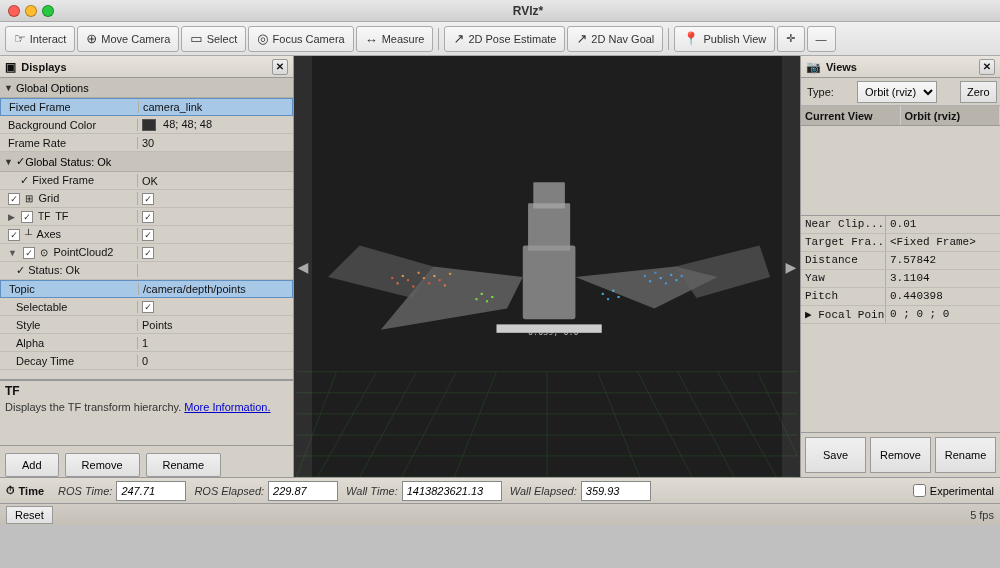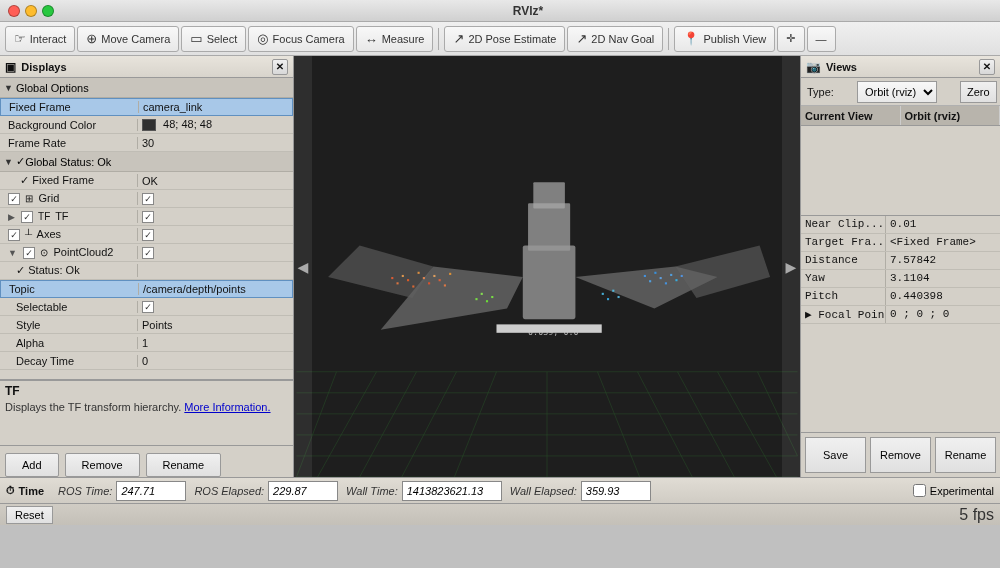--- a/index.html
+++ b/index.html
@@ -406,21 +406,21 @@
       display: flex;
       align-items: center;
       gap: 6px;
     }
     .experimental-check {
       display: flex;
       align-items: center;
       gap: 4px;
     }
     .fps-display {
-      font-size: 16px;
+      font-size: 11px;
       color: #333;
     }
 
     
     .status-bar {
       height: 22px;
       background: linear-gradient(to bottom, #d0ccc4, #c4c0b8);
       border-top: 1px solid #999;
       display: flex;
       align-items: center;

